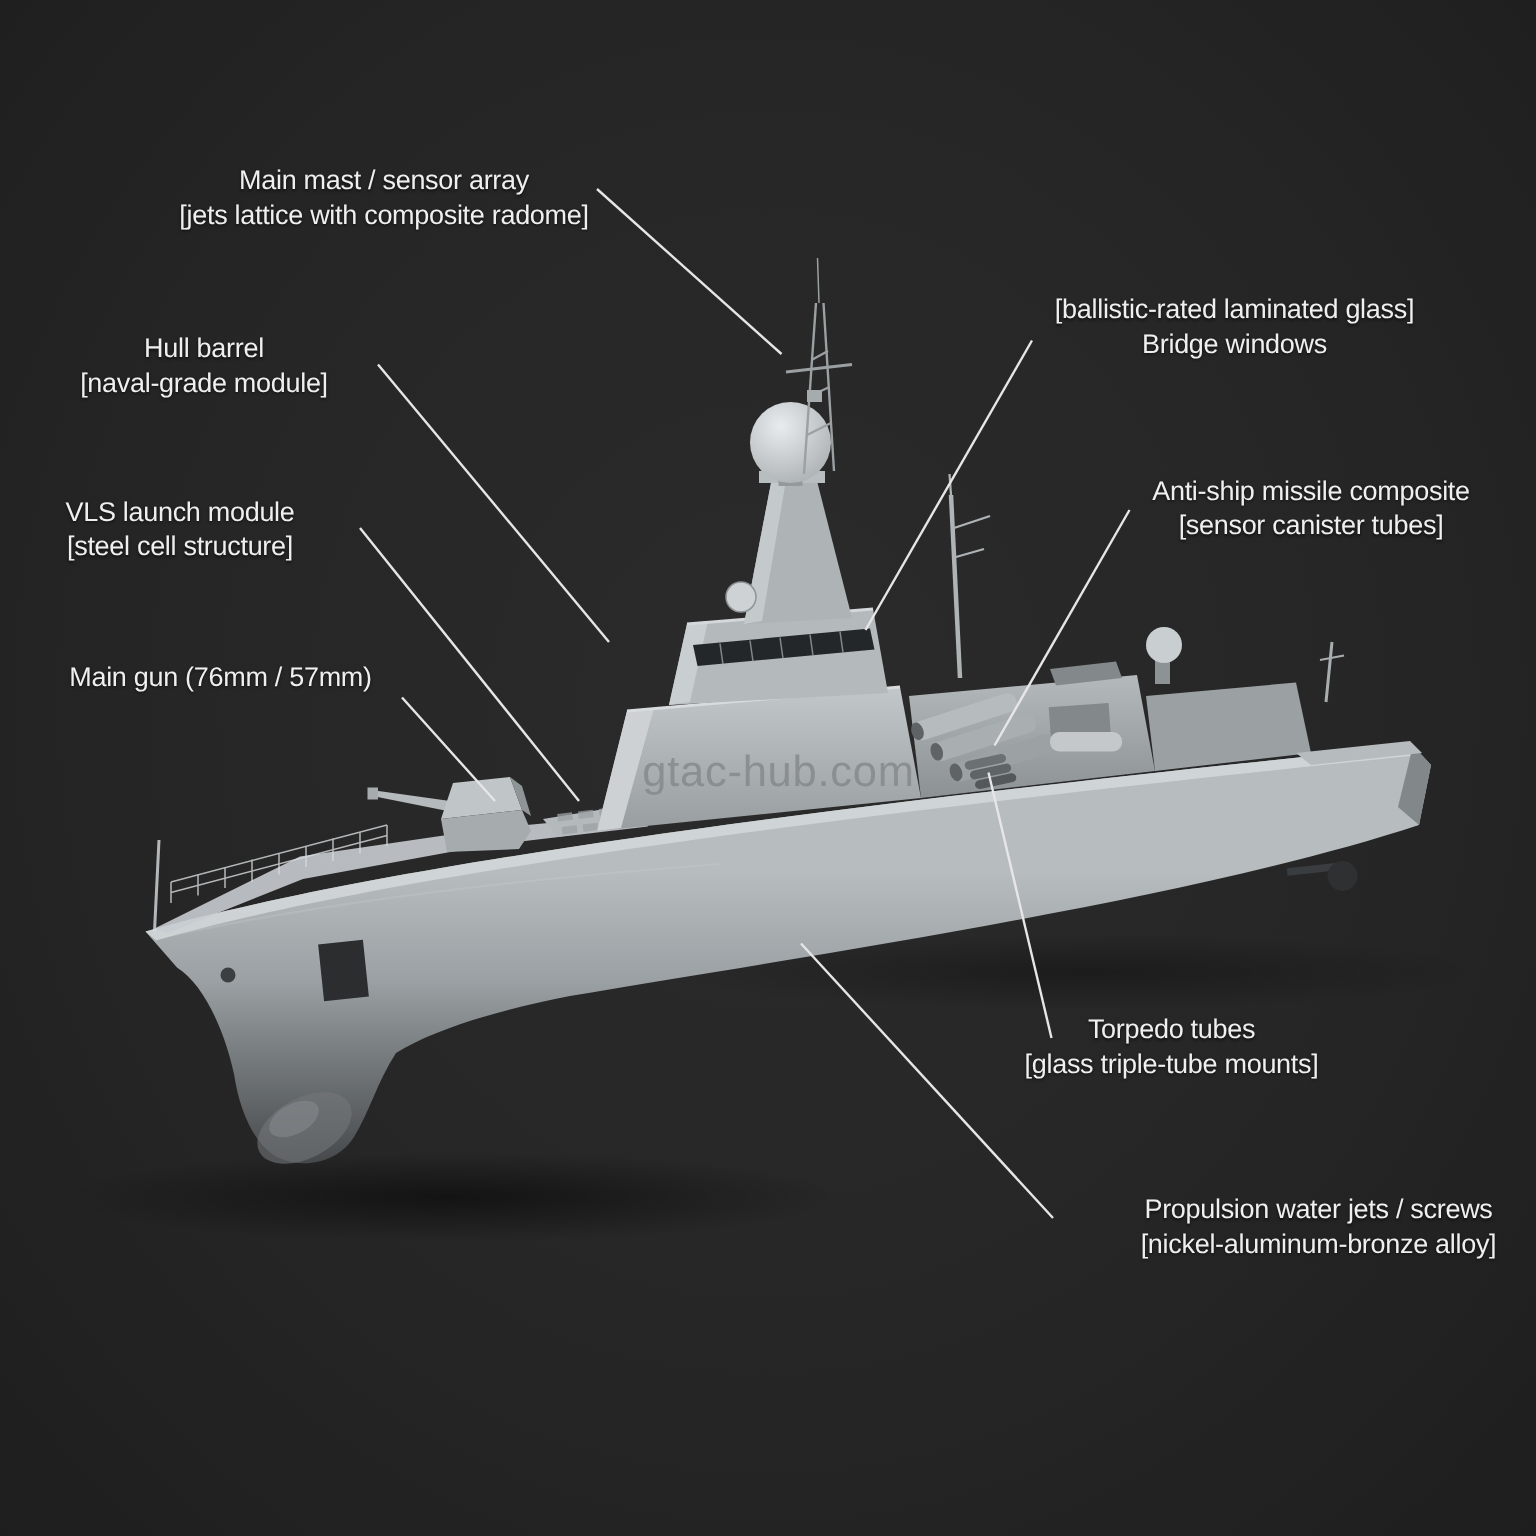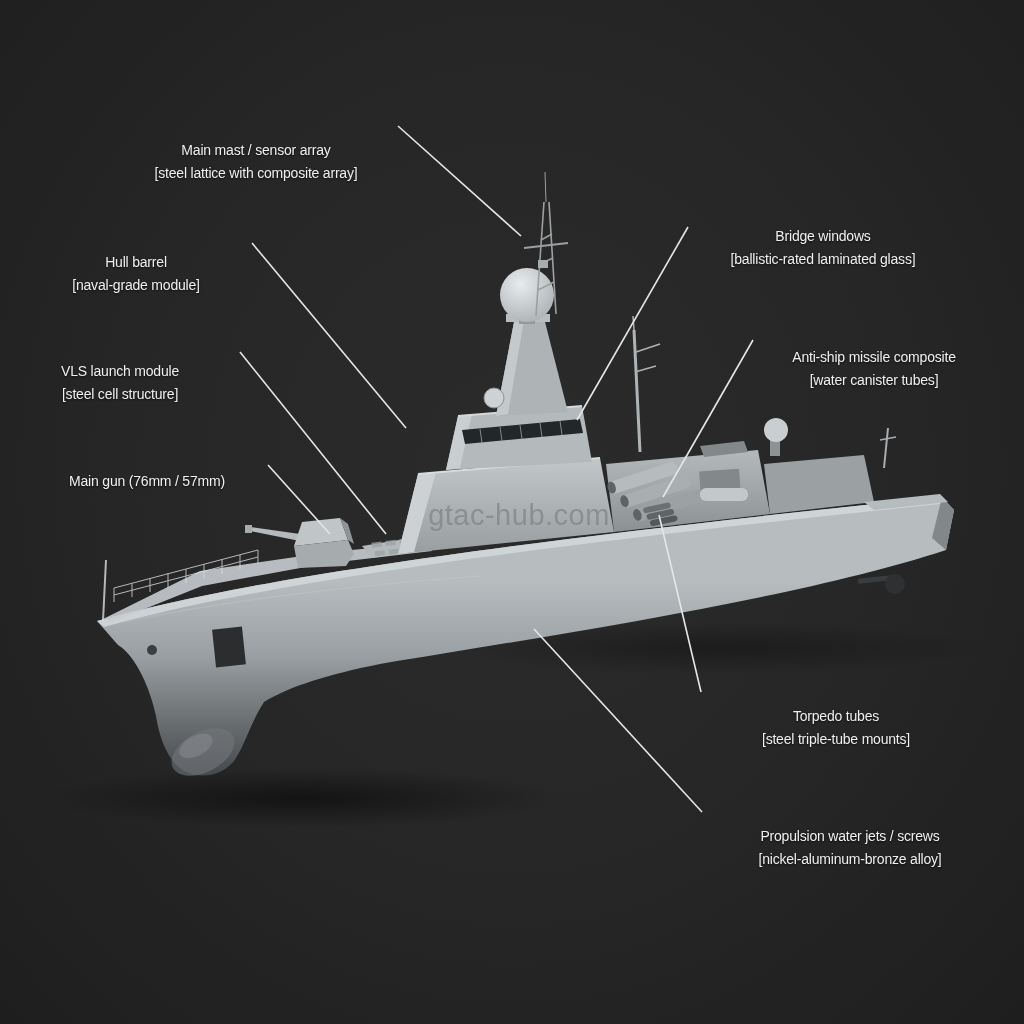--- a/index.html
+++ b/index.html
@@ -9,35 +9,34 @@
     overflow:hidden;
     background:radial-gradient(ellipse at 50% 46%, #2b2b2b 0%, #262626 55%, #1e1e1e 100%);
     font-family:"Liberation Sans", sans-serif;
   }
   .ship-svg{position:absolute;left:0;top:0;width:1024px;height:1024px;display:block;}
   .label{
     position:absolute;
     transform:translateX(-50%);
     text-align:center;
     color:#efefef;
-    font-size:14px;
+    font-size:18px;
     line-height:23px;
     white-space:nowrap;
     letter-spacing:-0.2px;
     text-shadow:0 1px 2px rgba(0,0,0,.6);
-    margin-top:30px;
   }
   #lbl-main-mast{left:256px;top:109px}
   #lbl-hull-plating{left:136px;top:221px}
   #lbl-vls{left:120px;top:330px}
   #lbl-main-gun{left:147px;top:440px}
   #lbl-bridge{left:823px;top:195px}
   #lbl-missiles{left:874px;top:316px}
-  #lbl-torpedo{left:836px;top:675px}
-  #lbl-propulsion{left:850px;top:795px}
+  #lbl-torpedo{left:781px;top:675px}
+  #lbl-propulsion{left:879px;top:795px}
   .watermark{
     position:absolute;
     left:519px;top:499px;
     transform:translateX(-50%);
     font-size:29px;
     color:#84888b;
     opacity:.8;
     letter-spacing:.5px;
   }
 </style>
@@ -234,50 +233,50 @@
       <line x1="753" y1="340" x2="663" y2="497"></line>
       <line x1="701" y1="692" x2="659" y2="515"></line>
       <line x1="702" y1="812" x2="534" y2="629"></line>
     </g>
   </svg>
 
   <div class="watermark">gtac-hub.com</div>
 
   <div class="label" id="lbl-main-mast">
     <div>Main mast / sensor array</div>
-    <div>[steel lattice with composite array]</div>
+    <div>[jets lattice with composite radome]</div>
   </div>
 
   <div class="label" id="lbl-hull-plating">
     <div>Hull barrel</div>
     <div>[naval-grade module]</div>
   </div>
 
   <div class="label" id="lbl-vls">
     <div>VLS launch module</div>
     <div>[steel cell structure]</div>
   </div>
 
   <div class="label" id="lbl-main-gun">
     <div>Main gun (76mm / 57mm)</div>
   </div>
 
   <div class="label" id="lbl-bridge">
+    <div>[ballistic-rated laminated glass]</div>
     <div>Bridge windows</div>
-    <div>[ballistic-rated laminated glass]</div>
   </div>
 
   <div class="label" id="lbl-missiles">
     <div>Anti-ship missile composite</div>
-    <div>[water canister tubes]</div>
+    <div>[sensor canister tubes]</div>
   </div>
 
   <div class="label" id="lbl-torpedo">
     <div>Torpedo tubes</div>
-    <div>[steel triple-tube mounts]</div>
+    <div>[glass triple-tube mounts]</div>
   </div>
 
   <div class="label" id="lbl-propulsion">
     <div>Propulsion water jets / screws</div>
     <div>[nickel-aluminum-bronze alloy]</div>
   </div>
 
 </div>
 
 </body></html>

